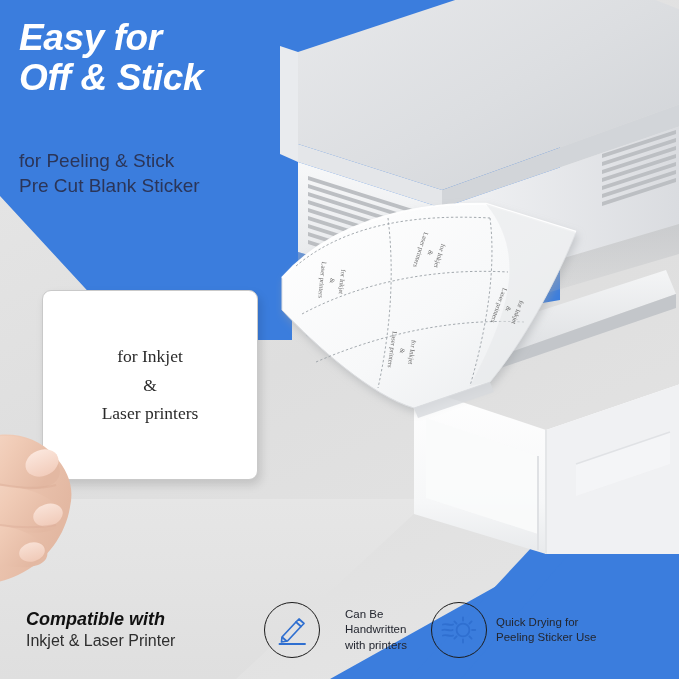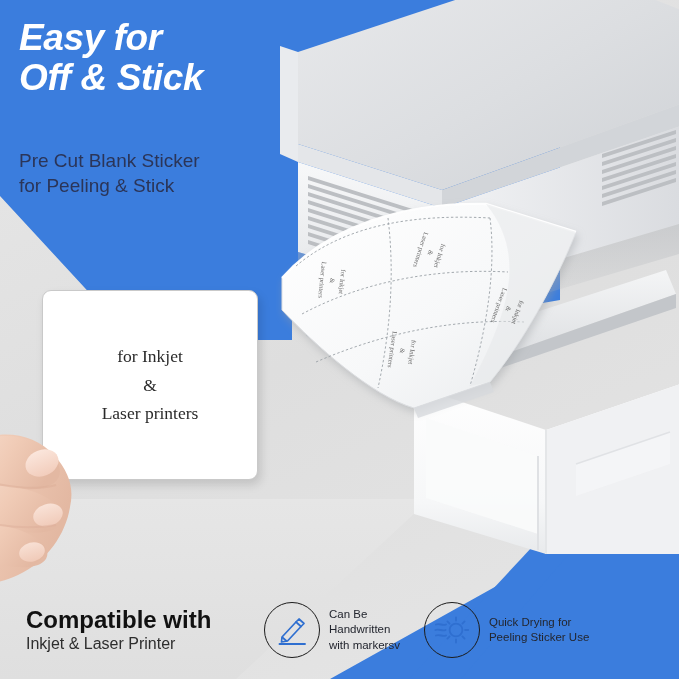--- a/index.html
+++ b/index.html
@@ -103,25 +103,25 @@
     font-size:6.6px; line-height:1.5; text-align:center;
     color:#6a6a6a; white-space:nowrap; pointer-events:none;
   }
 
   
   .bottom {
     position:absolute; left:0; bottom:0; width:679px; height:98px;
     display:flex; align-items:center; z-index:32;
   }
   .compat { margin-left:26px; width:236px; }
-  .compat-1 { font-size:24px; font-weight:bold; color:#111; line-height:1.22; white-space:nowrap; }
+  .compat-1 { font-size:18px; font-weight:bold; color:#111; line-height:1.22; white-space:nowrap;font-style:italic; }
   .compat-2 { font-size:16px; font-weight:normal; color:#2e2e2e; line-height:1.3; white-space:nowrap; }
 
   .feature { display:flex; align-items:center; }
-  .feature.f1 { margin-left:2px; }
+  .feature.f1 { margin-left:2px;gap:16px; }
   .feature.f2 { margin-left:24px; }
   .badge {
     width:56px; height:56px; border-radius:50%;
     border:1.6px solid #1c1c1c;
     display:flex; align-items:center; justify-content:center;
     flex:0 0 56px; background:transparent;
   }
   .feat-text { margin-left:9px; font-size:11.5px; line-height:1.34; color:#23262f; white-space:nowrap; }
 </style>
 </head>
@@ -278,22 +278,22 @@
 
   <div class="bg-blue-bottom"></div>
   <div class="bg-blue-diag"></div>
 
   <div class="headline">
     <div class="hl-line">Easy for</div>
     <div class="hl-line">Off &amp; Stick</div>
   </div>
 
   <div class="subhead">
+    <div class="sub-line">for Peeling &amp; Stick</div>
     <div class="sub-line">Pre Cut Blank Sticker</div>
-    <div class="sub-line">for Peeling &amp; Stick</div>
   </div>
 
   <div class="label-card">
     <div class="label-card-text">
       <div>for Inkjet</div>
       <div>&amp;</div>
       <div>Laser printers</div>
     </div>
   </div>
 
@@ -345,21 +345,21 @@
             <path d="M7 24 L21 9 L26 13.5 L12.5 28 L6.5 29 Z"></path>
             <path d="M21 9 L24 6 L29 10.5 L26 13.5"></path>
             <path d="M7.5 24.5 L11.5 28"></path>
           </g>
           <line x1="4.5" y1="31" x2="30" y2="31" stroke="#2f6fd0" stroke-width="1.9" stroke-linecap="round"></line>
         </svg>
       </div>
       <div class="feat-text">
         <div>Can Be</div>
         <div>Handwritten</div>
-        <div>with markersv</div>
+        <div>with printers</div>
       </div>
     </div>
 
     <div class="feature f2">
       <div class="badge">
         <svg width="36" height="34" viewBox="0 0 36 34">
           <g stroke="#2f6fd0" stroke-width="1.8" fill="none" stroke-linecap="round">
             <circle cx="22" cy="17" r="6.4"></circle>
             <line x1="22" y1="4.5" x2="22" y2="7.6"></line>
             <line x1="22" y1="26.4" x2="22" y2="29.5"></line>

